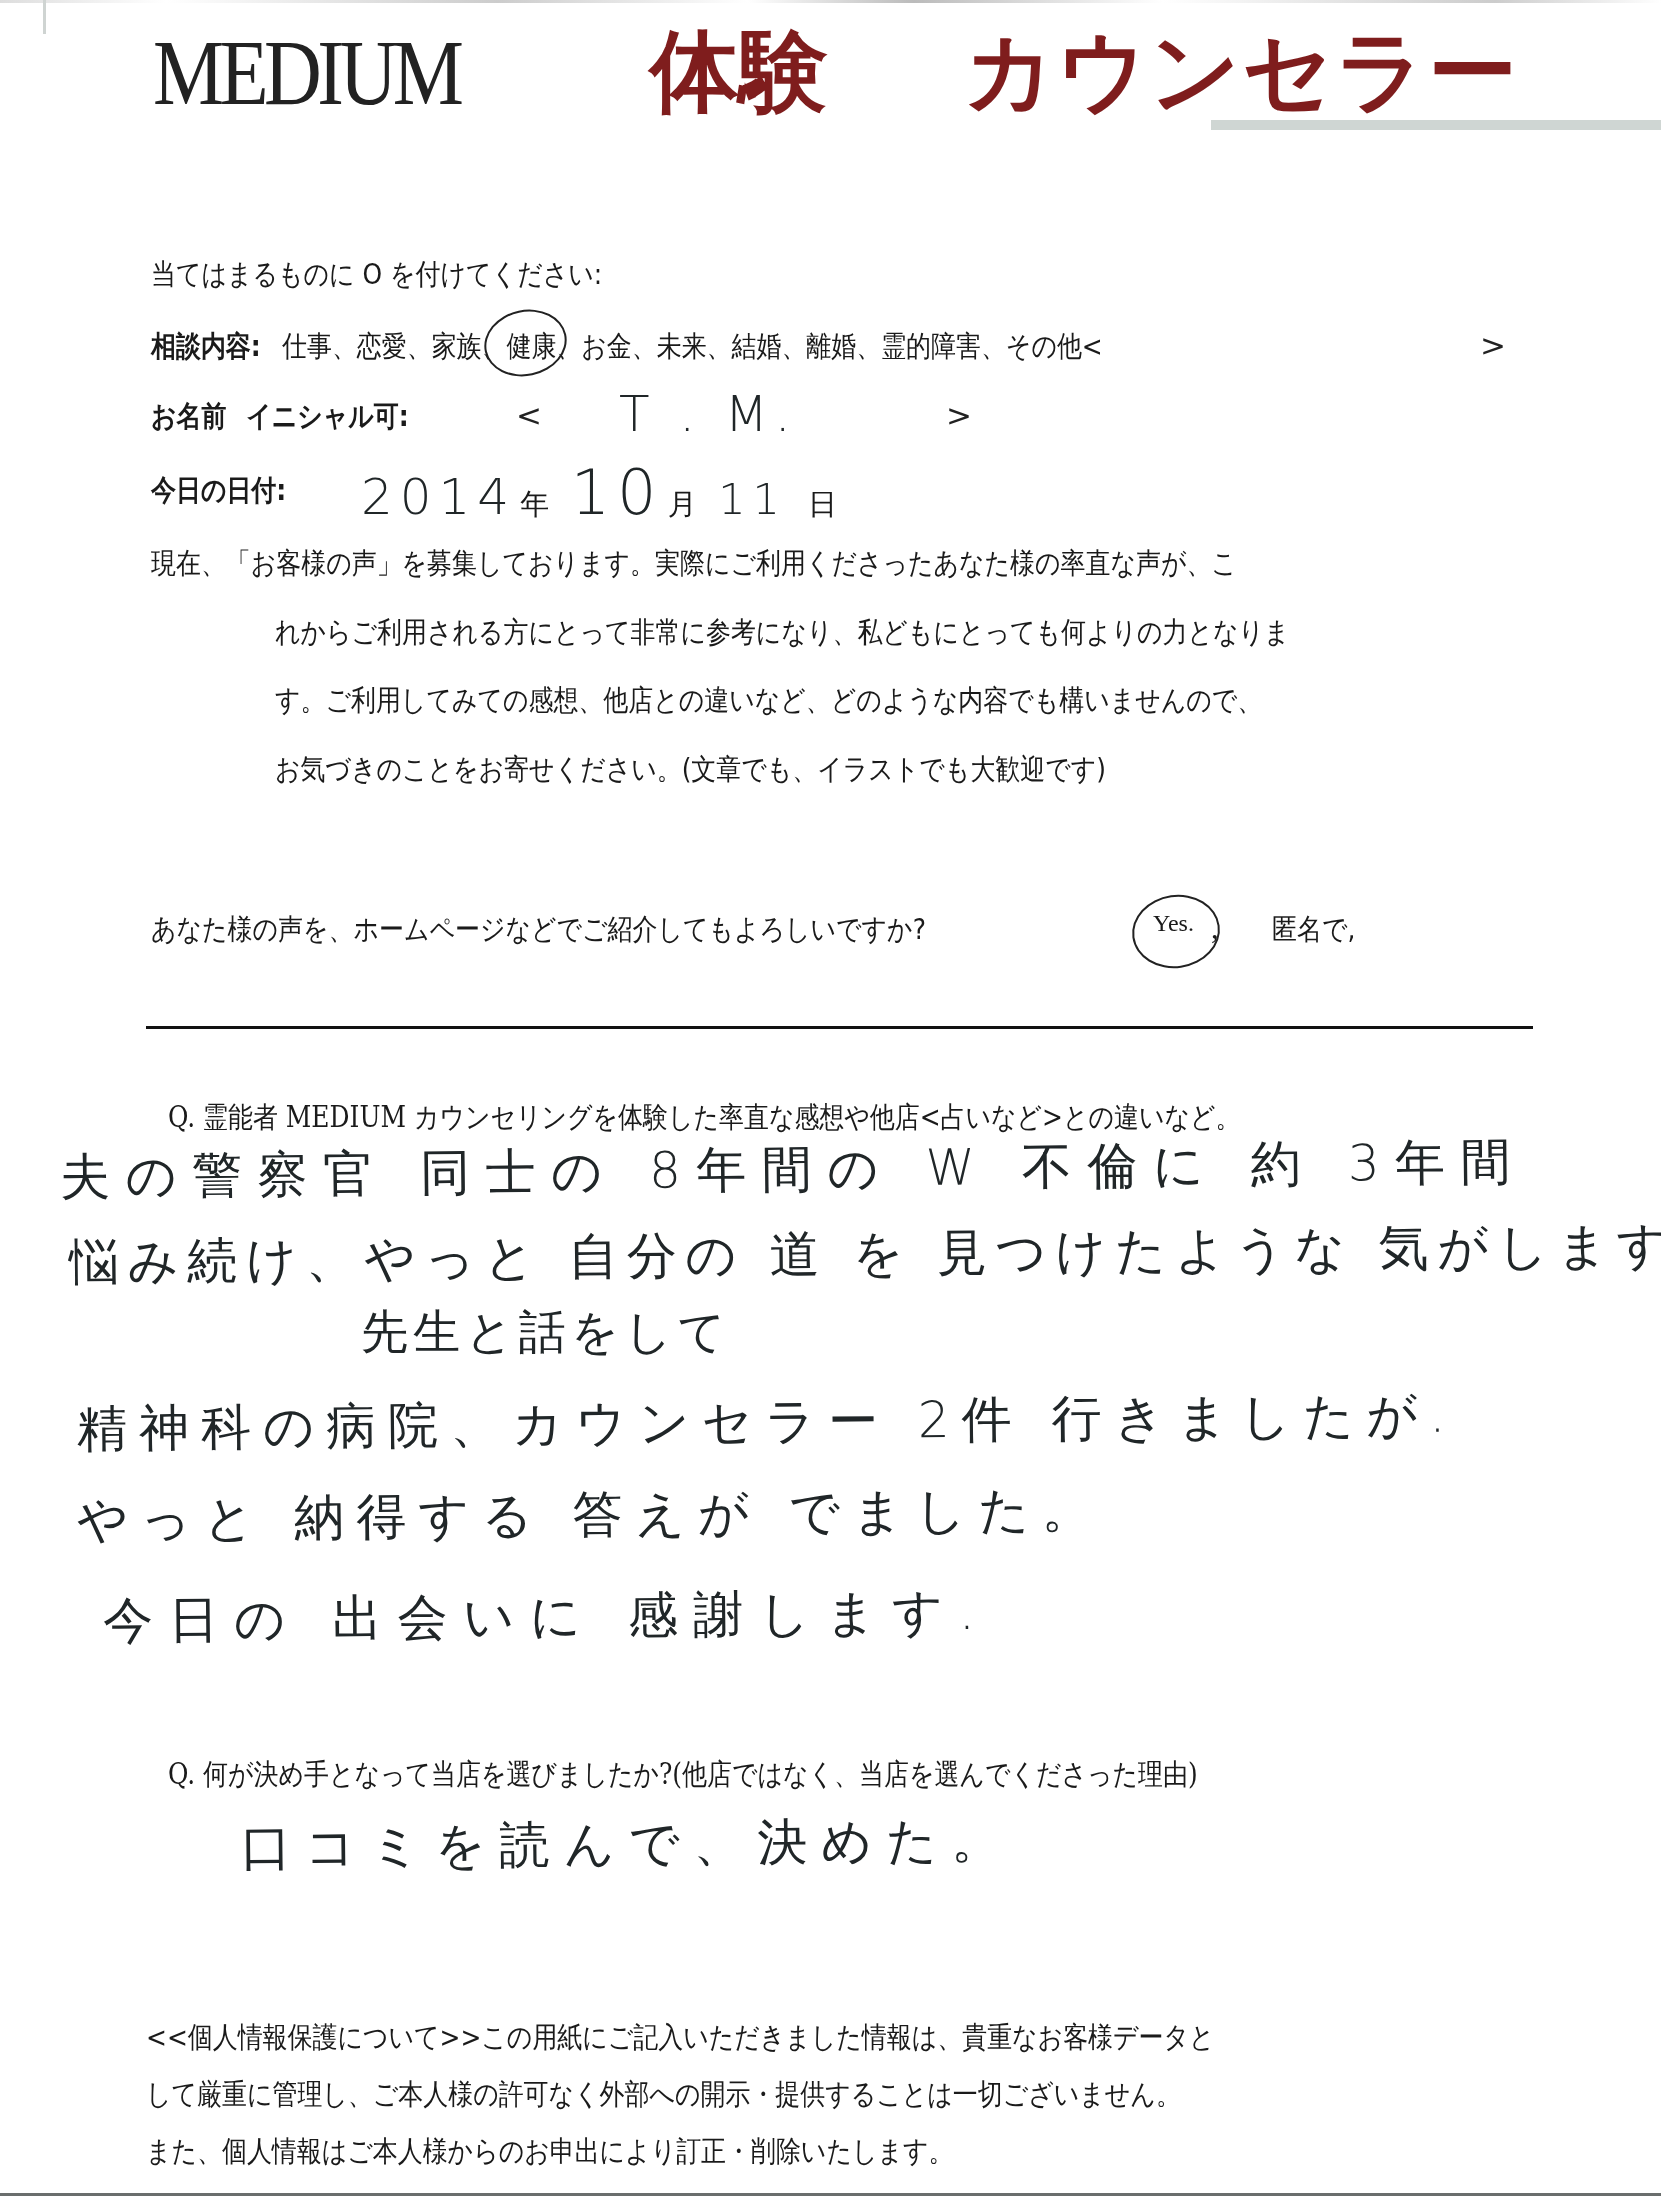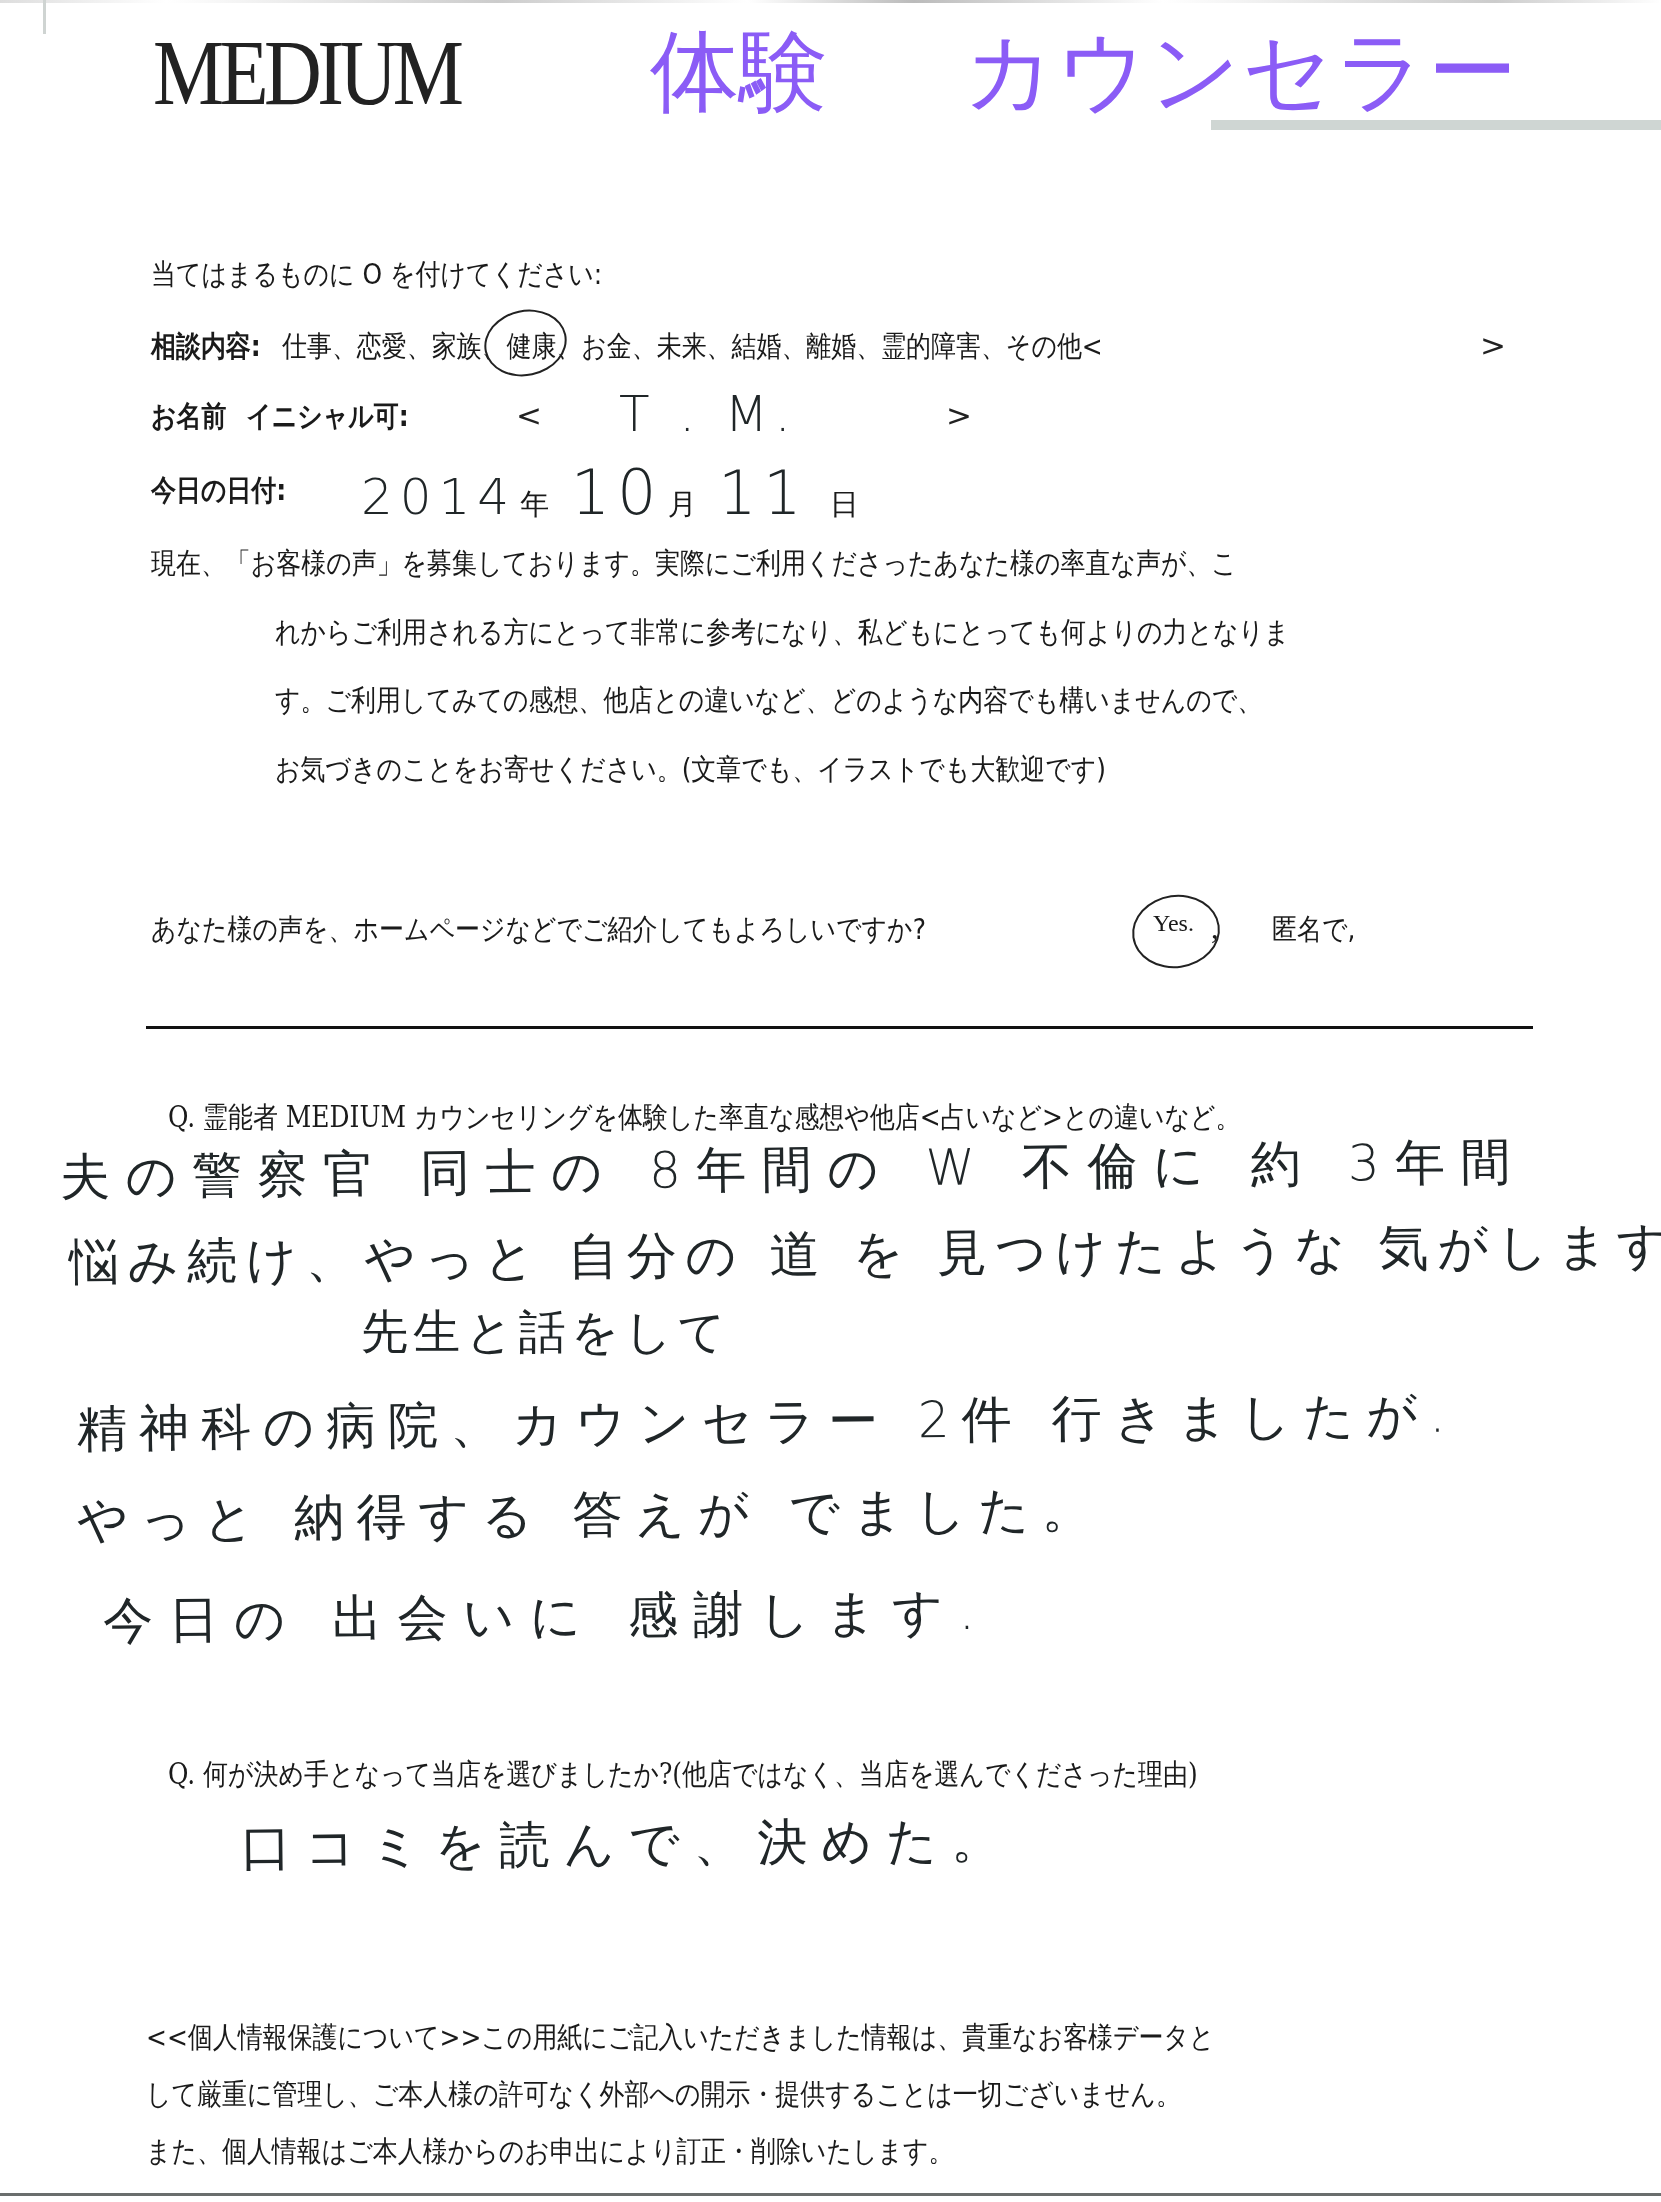--- a/index.html
+++ b/index.html
@@ -2,21 +2,21 @@
 <html style="font-size:13.8px"><head>
 <meta charset="utf-8">
 <style>
   html, body { margin: 0; padding: 0; background: #ffffff; }
   body { width: 1661px; height: 2203px; position: relative; overflow: hidden;
          font-family: "DejaVu Serif", "Liberation Serif", serif; color: #1a1a1a; }
   .abs { position: absolute; white-space: nowrap; }
   .top-edge { position: absolute; left: 0; top: 0; width: 1661px; height: 3.4px; background: linear-gradient(90deg,#ddd,#fff 10%,#ccc 30%,#fff 45%,#bbb 55%,#fff 70%,#ccc 90%,#fff); }
   .left-edge { position: absolute; left: 43px; top: 0; width: 2.6px; height: 34px; background: #cfd4d2; }
   .title-latin { font-family: "Liberation Serif", serif; font-size: 93px; letter-spacing: -5.2px; transform: scaleX(0.86); transform-origin: left top; color: #222; }
-  .title-jp { font-family: "DejaVu Serif", serif; font-size: 89px; color: #8b5cf6; font-weight: normal; }
+  .title-jp { font-family: "DejaVu Serif", serif; font-size: 89px; color: #7f1d1d; font-weight: bold; }
   .title-bar { position: absolute; left: 1211px; top: 120px; width: 450px; height: 10.3px; background: #cfd6d3; }
   .form { font-family: "DejaVu Sans", sans-serif; font-size: 29px; color: #1a1a1a; transform: scaleX(0.86); transform-origin: left top; }
   .form b { font-weight: bold; }
   .hw { font-family: "DejaVu Sans", sans-serif; color: #202628; font-weight: 300; letter-spacing: 6.9px; }
   .hw-line { font-size: 50px; transform: rotate(-0.6deg); transform-origin: left center; }
   .circle { position: absolute; border: 2.6px solid #222; border-radius: 50%; }
   .rule { position: absolute; background: #111; }
   .bottom-rule { position: absolute; left: 0; top: 2193px; width: 1661px; height: 3.4px; background: #6a6e6d; }
   .caret { position: absolute; font-family: "DejaVu Sans", sans-serif; font-size: 31px; color: #222; }
 </style>
@@ -49,21 +49,21 @@
 <span class="caret" style="left:516px; top:397px;">&lt;</span>
 <span class="abs hw" style="left:619px; top:385px; font-size:50px;">T . M.</span>
 <span class="caret" style="left:946px; top:397px;">&gt;</span>
 
 <div class="abs form" style="left:151px; top:471px;"><b>今日の日付:</b></div>
 <div class="abs" style="left:361px; top:456px; font-family:'DejaVu Sans',sans-serif;">
   <span class="hw" style="font-size:50px;">2014</span>
   <span style="font-size:29px;">年</span>
   <span class="hw" style="font-size:62px; margin-left:17px;">10</span>
   <span style="font-size:29px;">月</span>
-  <span class="hw" style="font-size:60px; margin-left:17px;margin-top:48px;">11</span>
+  <span class="hw" style="font-size:43px; margin-left:17px;margin-top:48px;">11</span>
   <span style="font-size:29px; margin-left:17px;">日</span>
 </div>
 
 <div class="abs form" style="left:151px; top:544px;">現在、「お客様の声」を募集しております。実際にご利用くださったあなた様の率直な声が、こ</div>
 <div class="abs form" style="left:275px; top:613px;">れからご利用される方にとって非常に参考になり、私どもにとっても何よりの力となりま</div>
 <div class="abs form" style="left:275px; top:681px;">す。ご利用してみての感想、他店との違いなど、どのような内容でも構いませんので、</div>
 <div class="abs form" style="left:275px; top:750px;">お気づきのことをお寄せください。(文章でも、イラストでも大歓迎です)</div>
 
 <div class="abs form" style="left:151px; top:910px;">あなた様の声を、ホームページなどでご紹介してもよろしいですか?</div>
 <span class="abs" style="left:1153px; top:910px; font-family:'Liberation Serif',serif; font-size:24px;">Yes.</span>

